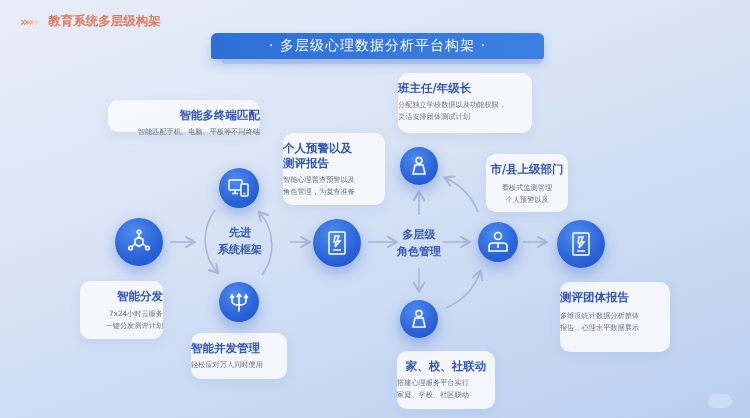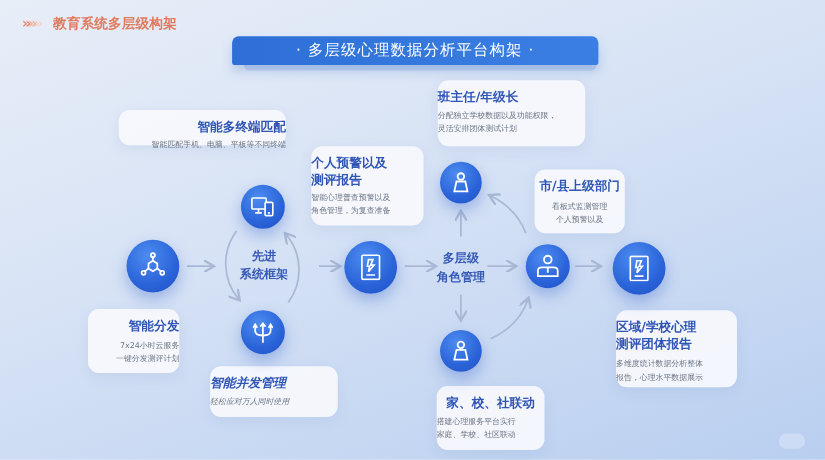--- a/index.html
+++ b/index.html
@@ -86,21 +86,21 @@
   <div class="card-title">智能多终端匹配</div>
   <div class="card-desc">智能匹配手机、电脑、平板等不同终端</div>
 </div>
 
 <div class="abs card right" style="left:80px;top:281px;width:83px;height:58px;">
   <div class="card-title">智能分发</div>
   <div class="card-desc" style="margin-top:4px">7x24小时云服务</div>
   <div class="card-desc" style="margin-top:0">一键分发测评计划</div>
 </div>
 
-<div class="abs card" style="left:191px;top:333px;width:116px;height:46px;font-style:italic;">
+<div class="abs card" style="left:191px;top:333px;width:96px;height:46px;">
   <div class="card-title">智能并发管理</div>
   <div class="card-desc">轻松应对万人同时使用</div>
 </div>
 
 <div class="abs card" style="left:283px;top:133px;width:102px;height:72px;">
   <div class="card-title">个人预警以及</div>
   <div class="card-title">测评报告</div>
   <div class="card-desc">智能心理普查预警以及</div>
   <div class="card-desc" style="margin-top:0">角色管理，为复查准备</div>
 </div>
@@ -117,21 +117,20 @@
   <div class="card-desc" style="margin-top:0">个人预警以及</div>
 </div>
 
 <div class="abs card" style="left:397px;top:351px;width:98px;height:58px;">
   <div class="card-title center">家、校、社联动</div>
   <div class="card-desc">搭建心理服务平台实行</div>
   <div class="card-desc" style="margin-top:0">家庭、学校、社区联动</div>
 </div>
 
 <div class="abs card" style="left:560px;top:282px;width:110px;height:70px;">
-  <div class="card-title">区域/学校心理</div>
   <div class="card-title">测评团体报告</div>
   <div class="card-desc" style="margin-top:5px">多维度统计数据分析整体</div>
   <div class="card-desc" style="margin-top:0">报告，心理水平数据展示</div>
 </div>
 
 <div class="abs node" style="left:115px;top:218px;width:48px;height:48px;">
   <svg width="26" height="26" viewBox="0 0 26 26">
     <g stroke="#fff" stroke-width="1.6" fill="none">
       <polygon points="13,8 17,10.5 17,15 13,17.5 9,15 9,10.5"></polygon>
       <line x1="13" y1="8" x2="13" y2="4.5"></line>

